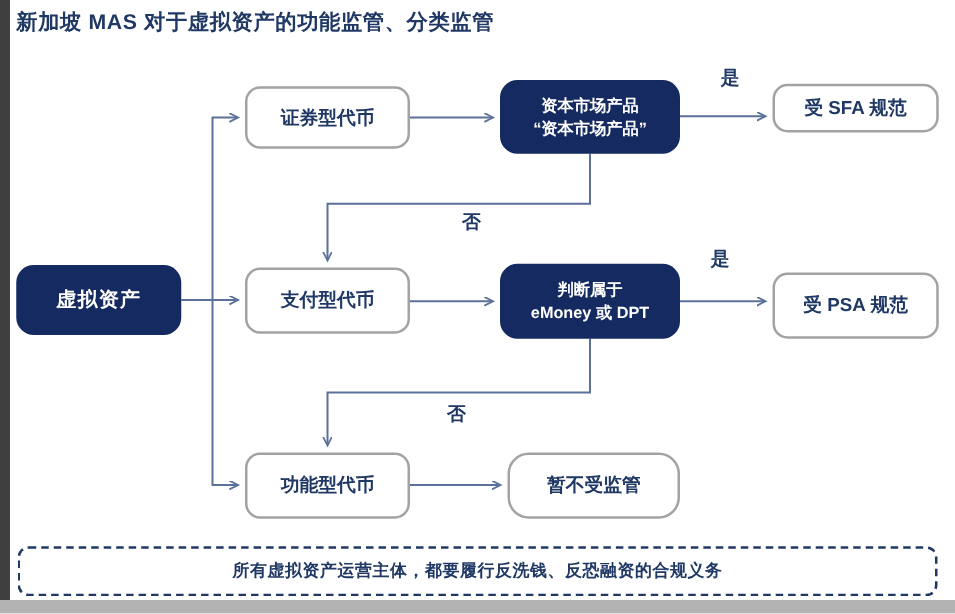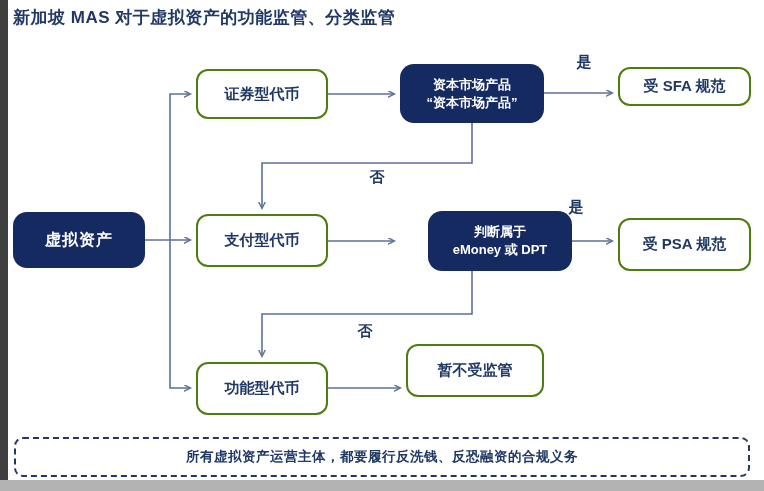--- a/index.html
+++ b/index.html
@@ -11,30 +11,30 @@
   .edge-strip-bottom { position:absolute; left:0; top:480px; width:764px; height:11px; background:#b3b3b3; }
   .title {
     position:absolute; left:13px; top:6px; width:620px;
     font-size:17px; font-weight:bold; color:#203864; letter-spacing:0.5px;
   }
   .box {
     position:absolute; display:flex; flex-direction:column; align-items:center; justify-content:center;
     text-align:center; font-weight:bold; box-sizing:border-box;
   }
   .navy { background:#152a60; color:#ffffff; border-radius:14px; }
-  .orange { background:#ffffff; border:2px solid #4d7c0f; border-radius:12px; color:#1f3864; }
+  .orange { background:#ffffff; border:2px solid #a3a3a3; border-radius:12px; color:#1f3864; }
   #root-box      { left:13px;  top:212px; width:132px; height:56px; font-size:16px; letter-spacing:1px;align-items:center; }
   #cat-security  { left:196px; top:69px;  width:132px; height:50px; font-size:15px; }
   #cat-payment   { left:196px; top:214px; width:132px; height:53px; font-size:15px; }
   #cat-utility   { left:196px; top:362px; width:132px; height:53px; font-size:15px; }
   #decision-1    { left:400px; top:64px;  width:144px; height:59px; font-size:13px; line-height:1.35; }
-  #decision-2    { left:400px; top:211px; width:144px; height:60px; font-size:13px; line-height:1.35;margin-left:28px; }
+  #decision-2    { left:400px; top:211px; width:144px; height:60px; font-size:13px; line-height:1.35; }
   #outcome-sfa   { left:618px; top:67px;  width:133px; height:39px; font-size:15px; }
   #outcome-psa   { left:618px; top:218px; width:133px; height:53px; font-size:15px; }
-  #outcome-unreg { left:406px; top:344px; width:138px; height:53px; font-size:15px; }
+  #outcome-unreg { left:406px; top:362px; width:138px; height:53px; font-size:15px;border-radius:17px; }
   .edge-label { position:absolute; font-weight:bold; color:#1f3864; font-size:15px; width:26px; text-align:center; }
   #yes-label-1 { left:571px; top:53px;  }
   #yes-label-2 { left:563px; top:198px; }
   #no-label-1  { left:364px; top:168px; }
   #no-label-2  { left:352px; top:322px; }
   .footnote {
     position:absolute; left:14px; top:437px; width:736px; height:40px; box-sizing:border-box;
     border:2px dashed #203864; border-radius:9px;
     display:flex; align-items:center; justify-content:center;
     font-size:13.5px; font-weight:bold; color:#1f3864; letter-spacing:0.5px;

